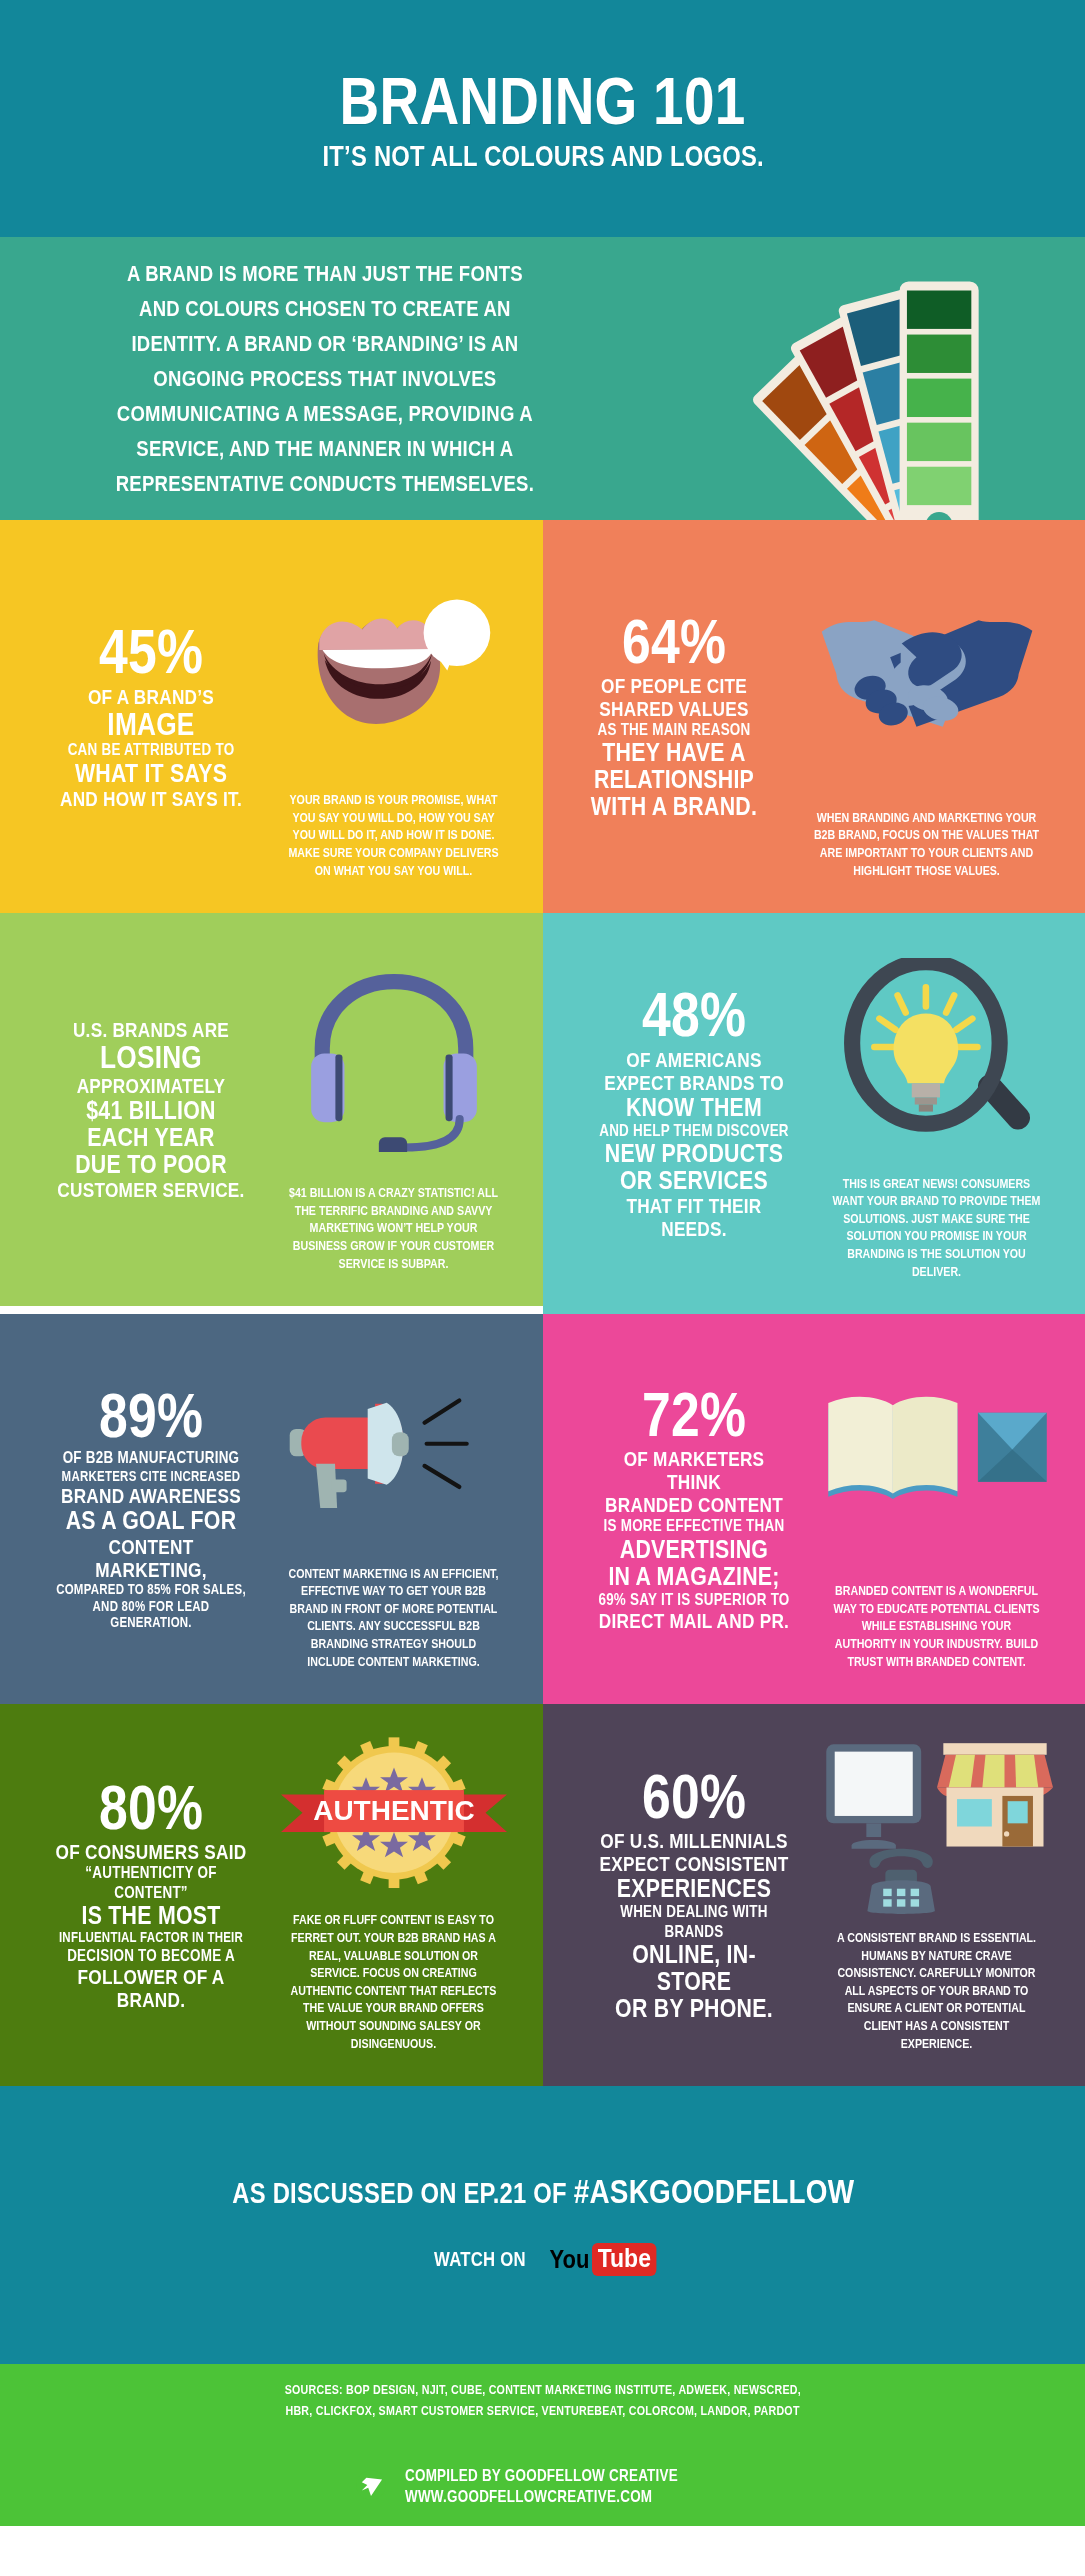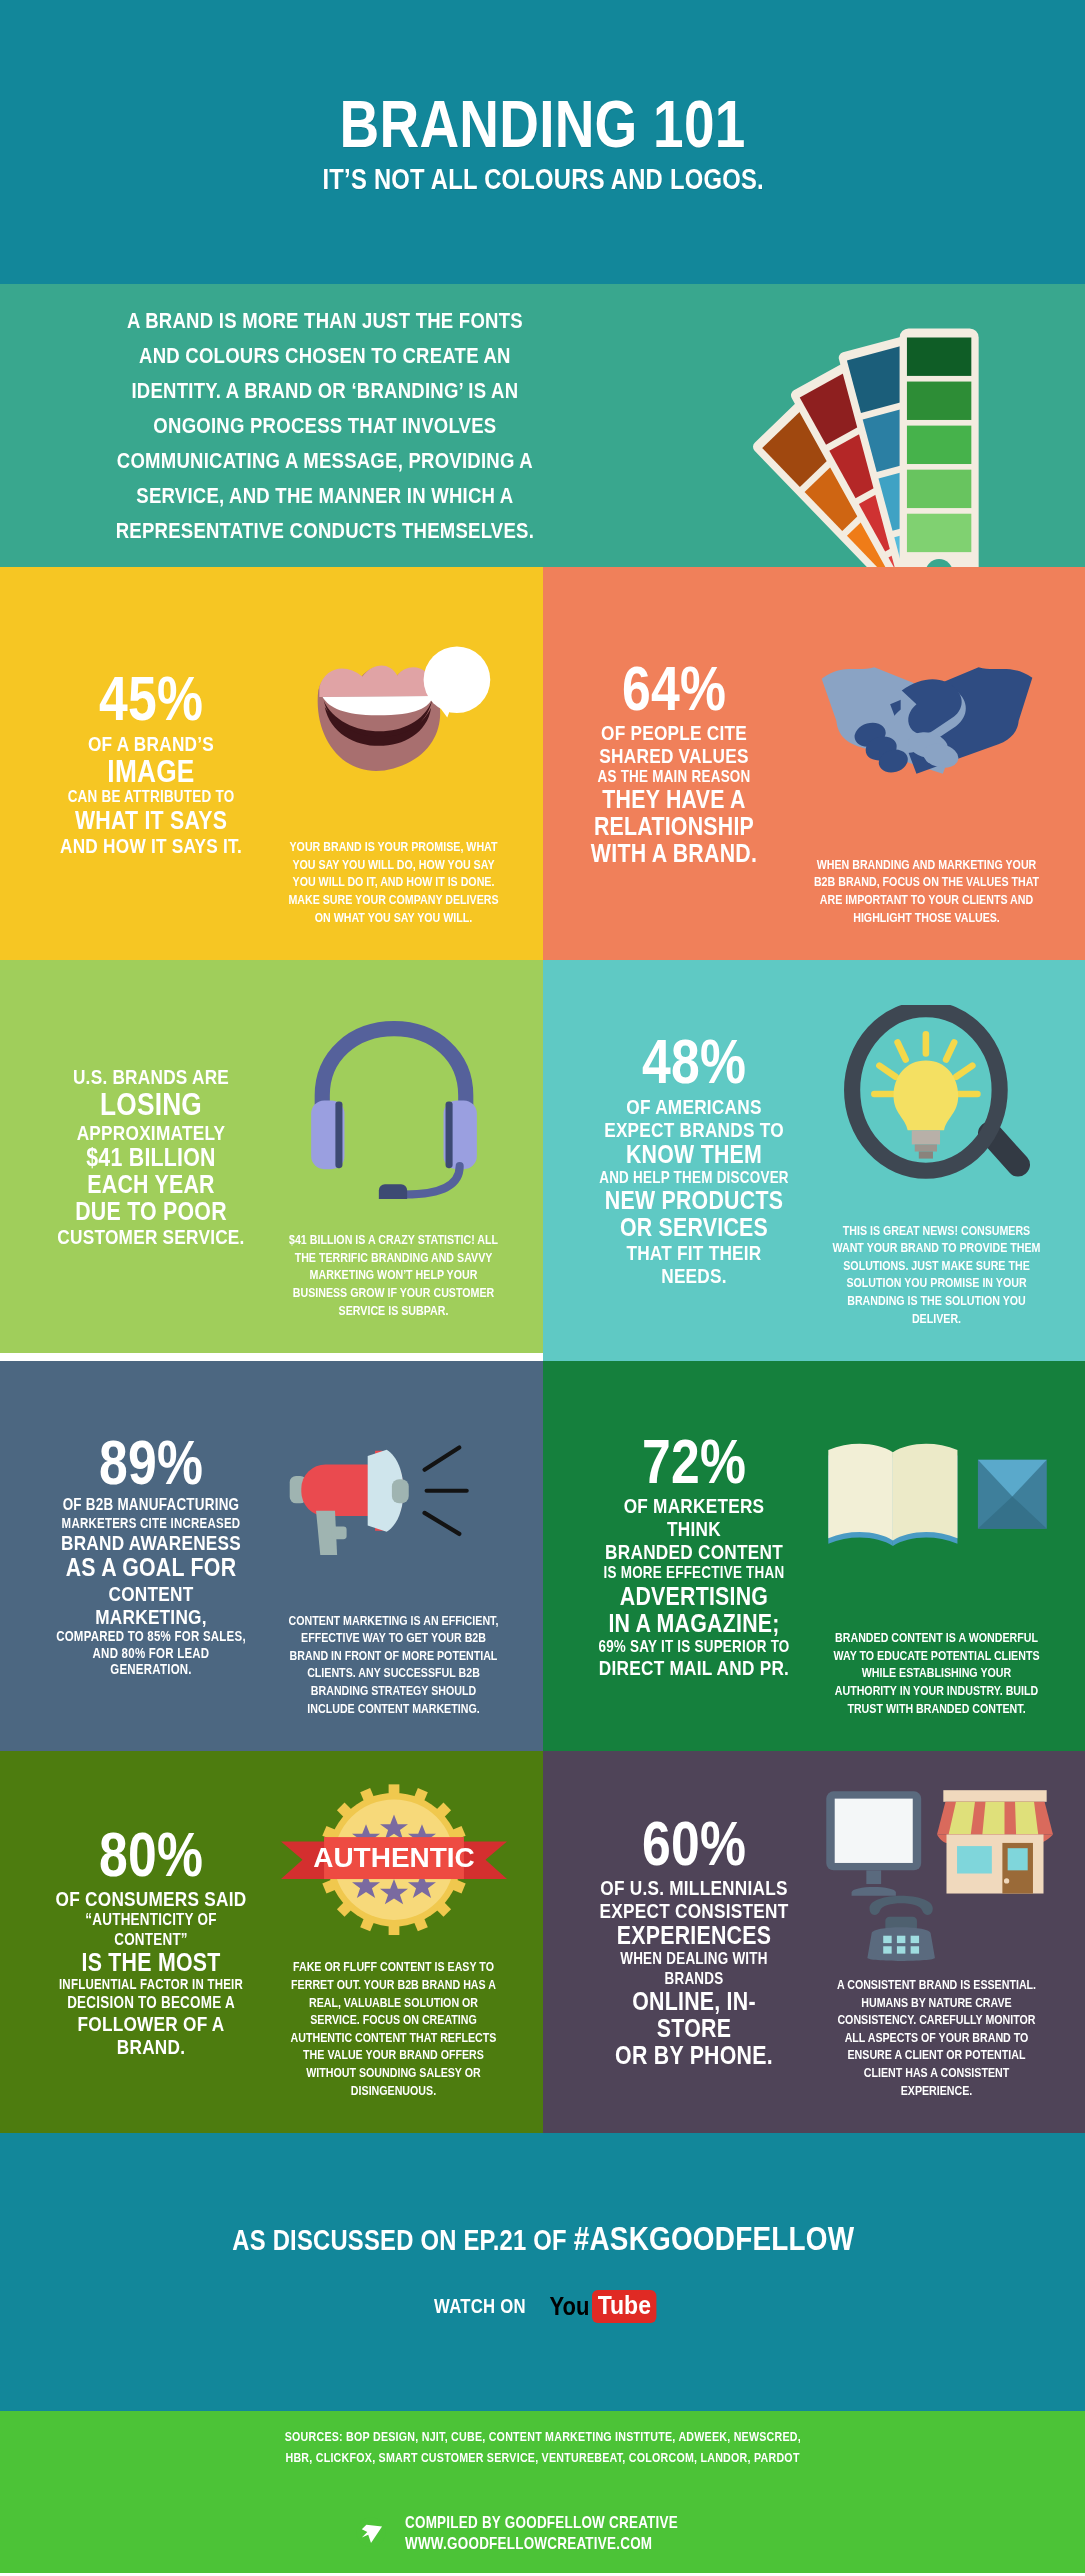--- a/index.html
+++ b/index.html
@@ -25,21 +25,21 @@
     font-family:"Liberation Sans Narrow","Liberation Sans", sans-serif;
     font-weight:700;
     text-transform:uppercase;
     transform:scaleX(0.82);
     transform-origin:left center;
     letter-spacing:0.3px;
   }
 
   
   .header {
-    height:284px; background:#12879a;
+    height:237px; background:#12879a;
     display:flex; flex-direction:column;
     align-items:center; justify-content:center;
   }
   .header h1 {
     color:#fff; font-size:67px; line-height:1.0;
     text-shadow:0.6px 1.1px 0 rgba(0,0,0,0.10);
   }
   .header h2 {
     color:#fff; font-size:29px; line-height:1.0;
     margin-top:8px;
@@ -131,21 +131,21 @@
     display:flex; align-items:center; gap:11.3px; margin-top:41px;
   }
   .credit-text { color:#fff; font-size:16.4px; line-height:1.28; }
 
   
   .c-yellow { background:#f6c623; }
   .c-orange { background:#f0805a;padding-left:12px; }
   .c-green  { background:#a0ce5b; }
   .c-teal   { background:#5fc9c4; }
   .c-slate  { background:#4c6781; }
-  .c-red    { background:#15803d; }
+  .c-red    { background:#ec4899; }
   .c-purple { background:#4d7c0f; }
   .c-plum   { background:#4f4458; }
 </style>
 </head>
 <body>
 
 <div class="page">
 
   <div class="header">
     <h1 class="cond">BRANDING 101</h1>

